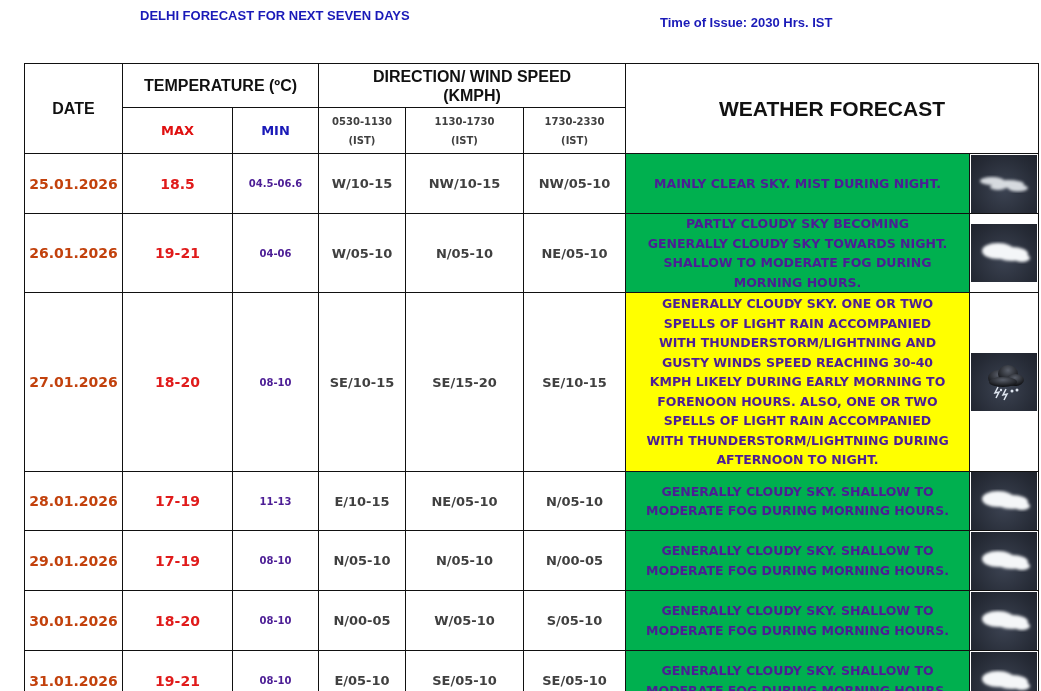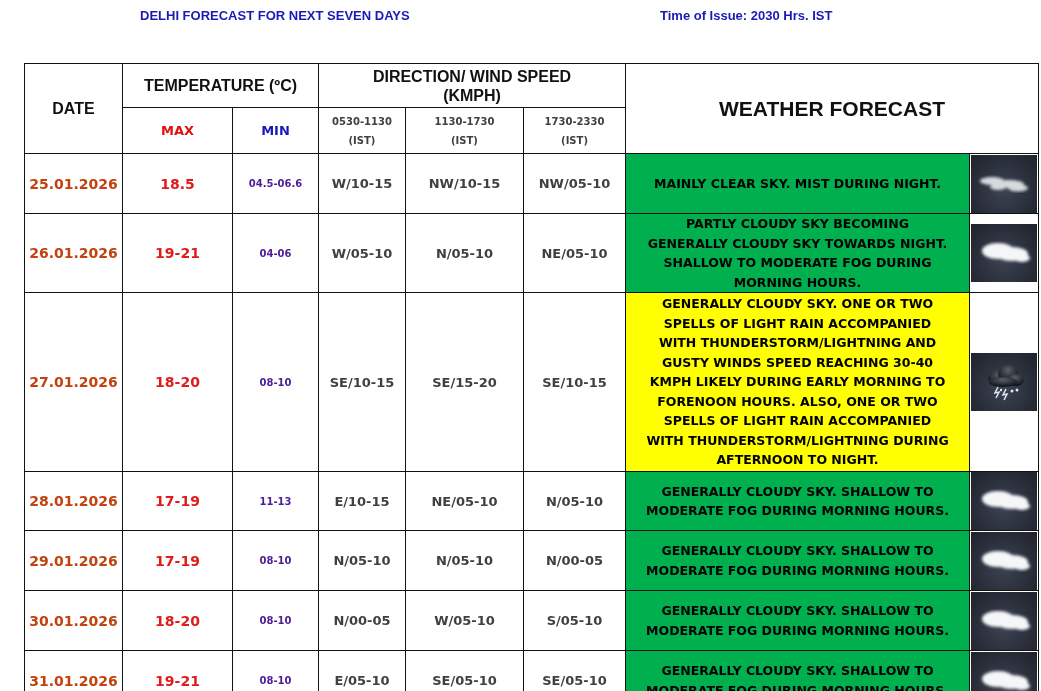--- a/index.html
+++ b/index.html
@@ -1,31 +1,31 @@
 <!DOCTYPE html>
 <html><head>
 <meta charset="utf-8">
 <style>
   html, body { margin:0; padding:0; background:#ffffff; }
   body { width:1041px; height:691px; overflow:hidden; position:relative; font-family:"Liberation Sans", sans-serif; }
   .title { position:absolute; top:8px; font-weight:bold; font-size:13px; color:#1a1ab8; letter-spacing:0px; }
   .title.left { left:140px; }
-  .title.right { left:660px; }
+  .title.right { left:660px;margin-top:7px; }
   table.fc { position:absolute; left:24px; top:63px; border-collapse:collapse; table-layout:fixed; width:1014px; }
   table.fc td { border:1.5px solid #111; text-align:center; vertical-align:middle; padding:0; font-family:"DejaVu Sans", sans-serif; font-weight:bold; }
   .hdr { font-family:"Liberation Sans", sans-serif !important; font-size:16px; color:#111; }
   .hdr-wf { font-family:"Liberation Sans", sans-serif !important; font-size:21px; color:#111; }
   .sub-max { color:#e01010; font-size:13px; }
   .sub-min { color:#1a1ab8; font-size:13px; }
   .sub-time { color:#404040; font-size:10px; line-height:19px; }
   .date { font-size:14px; color:#c2410c; }
   .max { font-size:14px; color:#e01b1b; }
   .min { font-size:10px; color:#4c1d95;margin-left:36px; }
   .wind { font-size:13px; color:#404040; }
-  .fc-text { font-size:12.5px; color:#000000; line-height:19.5px; padding:0 20px !important; }
+  .fc-text { font-size:12.5px; color:#4c1d95; line-height:19.5px; padding:0 20px !important; }
   .green { background:#00b04f; }
   .yellow { background:#ffff00; }
   .icon-cell { background:#ffffff; padding:0 !important; }
   .icon-box { width:66px; height:58px; margin:0 auto; background:radial-gradient(ellipse at 50% 60%, #3c4352 0%, #262b36 70%, #1f232c 100%); display:flex; align-items:center; justify-content:center; }
   .icon-box.full { height:58px; }
 </style>
 </head>
 <body>
 
 <div class="title left">DELHI FORECAST FOR NEXT SEVEN DAYS</div>

